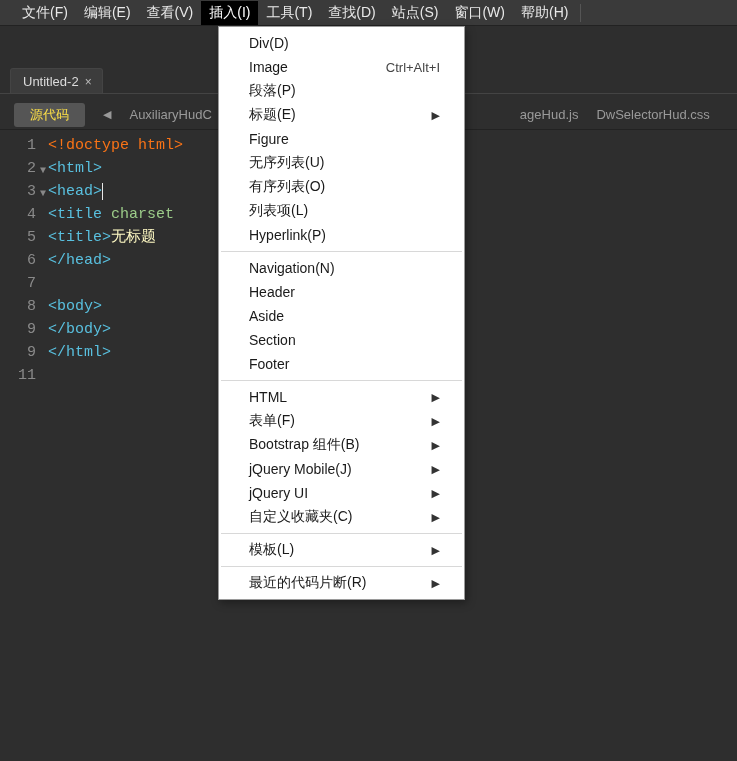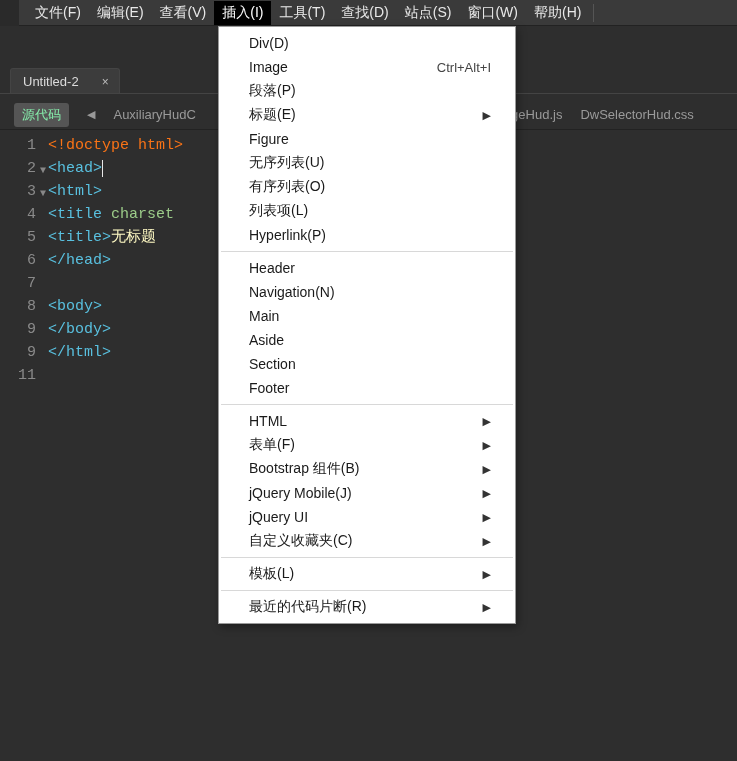--- a/index.html
+++ b/index.html
@@ -12,23 +12,22 @@
     position: relative;
   }
 
   
   .menubar {
     display: flex;
     align-items: center;
     background: #3a3a3a;
     height: 26px;
     border-bottom: 1px solid #222;
-    padding-left: 8px;
+    padding-left: 14px;
     font-size: 14px;
-    margin-left: 19px;
   }
   .menubar .menu-item {
     padding: 3px 8px;
     color: #e8e8e8;
     cursor: default;
     white-space: nowrap;
   }
   .menubar .menu-item.active {
     background: #000000;
     color: #ffffff;
@@ -58,21 +57,21 @@
   }
   .file-tab {
     background: #3c3c3c;
     color: #dcdcdc;
     padding: 5px 10px 4px 12px;
     font-size: 13px;
     border-top-left-radius: 3px;
     border-top-right-radius: 3px;
     display: flex;
     align-items: center;
-    gap: 23px;
+    gap: 6px;
     border: 1px solid #444;
     border-bottom: none;
   }
   .file-tab .close-x {
     font-size: 12px;
     color: #bbb;
   }
 
   
   .sub-tabbar {
@@ -80,22 +79,22 @@
     align-items: center;
     height: 30px;
     padding-left: 14px;
     gap: 18px;
     font-size: 13px;
     color: #9a9a9a;
     border-bottom: 1px solid #222;
   }
   .source-pill {
     background: #555555;
-    color: #86efac;
-    padding: 3px 8px;
+    color: #fde047;
+    padding: 3px 16px;
     border-radius: 3px;
   }
   .sub-tabbar .arrow {
     color: #999;
     font-size: 11px;
   }
   .sub-file { white-space: nowrap; }
 
   
   .editor {
@@ -135,21 +134,21 @@
     background: #e8e8e8;
     vertical-align: middle;
     margin-left: 0;
   }
 
   
   .dropdown {
     position: absolute;
     top: 26px;
     left: 218px;
-    width: 298px;
+    width: 247px;
     background: #ffffff;
     color: #1a1a1a;
     border: 1px solid #9a9a9a;
     box-shadow: 2px 3px 8px rgba(0,0,0,0.35);
     font-size: 14px;
     padding: 4px 0;
     z-index: 100;
   }
   .dropdown .ditem {
     display: flex;
@@ -208,27 +207,24 @@
       <span>有序列表(O)</span>
     </div>
     <div class="ditem">
       <span>列表项(L)</span>
     </div>
     <div class="ditem">
       <span>Hyperlink(P)</span>
     </div>
     <hr>
     <div class="ditem">
+      <span>Navigation(N)</span>
+    </div>
+    <div class="ditem">
       <span>Header</span>
-    </div>
-    <div class="ditem">
-      <span>Navigation(N)</span>
-    </div>
-    <div class="ditem">
-      <span>Main</span>
     </div>
     <div class="ditem">
       <span>Aside</span>
     </div>
     <div class="ditem">
       <span>Section</span>
     </div>
     <div class="ditem">
       <span>Footer</span>
     </div>
@@ -295,22 +291,22 @@
         <div class="ln">5</div>
         <div class="ln">6</div>
         <div class="ln">7</div>
         <div class="ln">8</div>
         <div class="ln">9</div>
         <div class="ln">9</div>
         <div class="ln">11</div>
       </div>
     <div class="code" id="code">
         <div class="line"><span class="tok-doctype">&lt;!doctype html&gt;</span></div>
+        <div class="line"><span class="tok-angle">&lt;</span><span class="tok-tag">html</span><span class="tok-angle">&gt;</span></div>
         <div class="line"><span class="tok-angle">&lt;</span><span class="tok-tag">head</span><span class="tok-angle">&gt;</span><span class="cursor-bar"></span></div>
-        <div class="line"><span class="tok-angle">&lt;</span><span class="tok-tag">html</span><span class="tok-angle">&gt;</span></div>
         <div class="line"><span class="tok-angle">&lt;</span><span class="tok-tag">title </span><span class="tok-attr">charset</span></div>
         <div class="line"><span class="tok-angle">&lt;</span><span class="tok-tag">title</span><span class="tok-angle">&gt;</span><span class="tok-text">无标题</span></div>
         <div class="line"><span class="tok-angle">&lt;/</span><span class="tok-tag">head</span><span class="tok-angle">&gt;</span></div>
         <div class="line"></div>
         <div class="line"><span class="tok-angle">&lt;</span><span class="tok-tag">body</span><span class="tok-angle">&gt;</span></div>
         <div class="line"><span class="tok-angle">&lt;/</span><span class="tok-tag">body</span><span class="tok-angle">&gt;</span></div>
         <div class="line"><span class="tok-angle">&lt;/</span><span class="tok-tag">html</span><span class="tok-angle">&gt;</span></div>
         <div class="line"></div>
       </div>
   </div>

